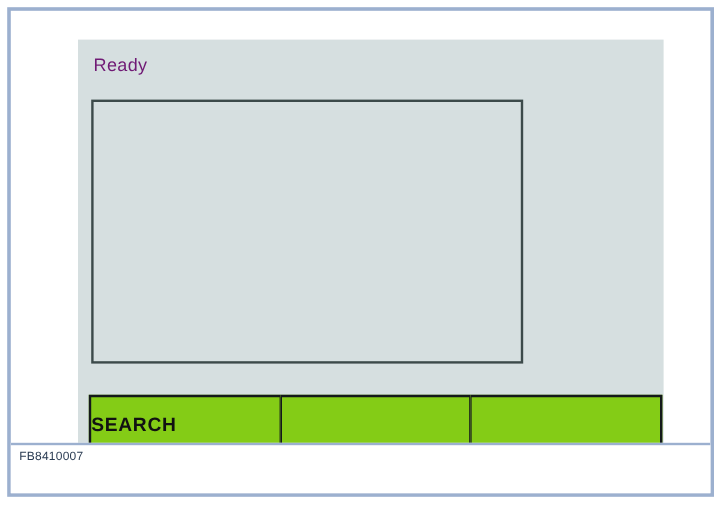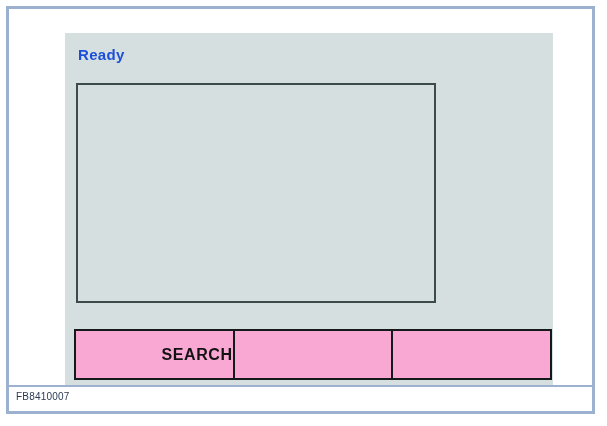--- a/index.html
+++ b/index.html
@@ -25,21 +25,21 @@
     background: #ffffff;
     box-sizing: border-box;
   }
 
   
   .caption-bar {
     position: absolute;
     left: 0;
     right: 0;
     bottom: 0;
-    height: 26px;
+    height: 42px;
     border-top: 2px solid #9cb0cf;
     background: #ffffff;
     box-sizing: border-box;
   }
   .caption-text {
     position: absolute;
     left: 7px;
     top: 4px;
     font-size: 10px;
     letter-spacing: 0.2px;
@@ -57,22 +57,22 @@
     height: 355px;
     background: #d6dfe0;
   }
 
   
   .status-line {
     position: absolute;
     left: 13px;
     top: 14px;
     font-size: 15px;
-    font-weight: bold;
-    color: #1d4ed8;
+    font-weight: normal;
+    color: #701a75;
     letter-spacing: 0.3px;
     font-family: "Liberation Sans", sans-serif;
     line-height: 1;
   }
 
   
   .display-area {
     position: absolute;
     left: 11px;
     top: 50px;
@@ -88,27 +88,27 @@
     position: absolute;
     left: 9px;
     top: 296px;
     width: 478px;
     height: 51px;
     display: flex;
     box-sizing: border-box;
   }
   .softkey {
     flex: 1 1 0;
-    background: #f9a8d4;
+    background: #84cc16;
     border: 2px solid #14191a;
     border-right-width: 1px;
     border-left-width: 1px;
     display: flex;
     align-items: center;
-    justify-content: flex-end;
+    justify-content: flex-start;
     box-sizing: border-box;
     font-size: 16px;
     font-weight: bold;
     color: #121212;
     letter-spacing: 0.6px;
     font-family: "Liberation Sans", sans-serif;
   }
   .softkey:first-child { border-left-width: 2px; }
   .softkey:last-child  { border-right-width: 2px; }
   .softkey-label { pointer-events: none; }

